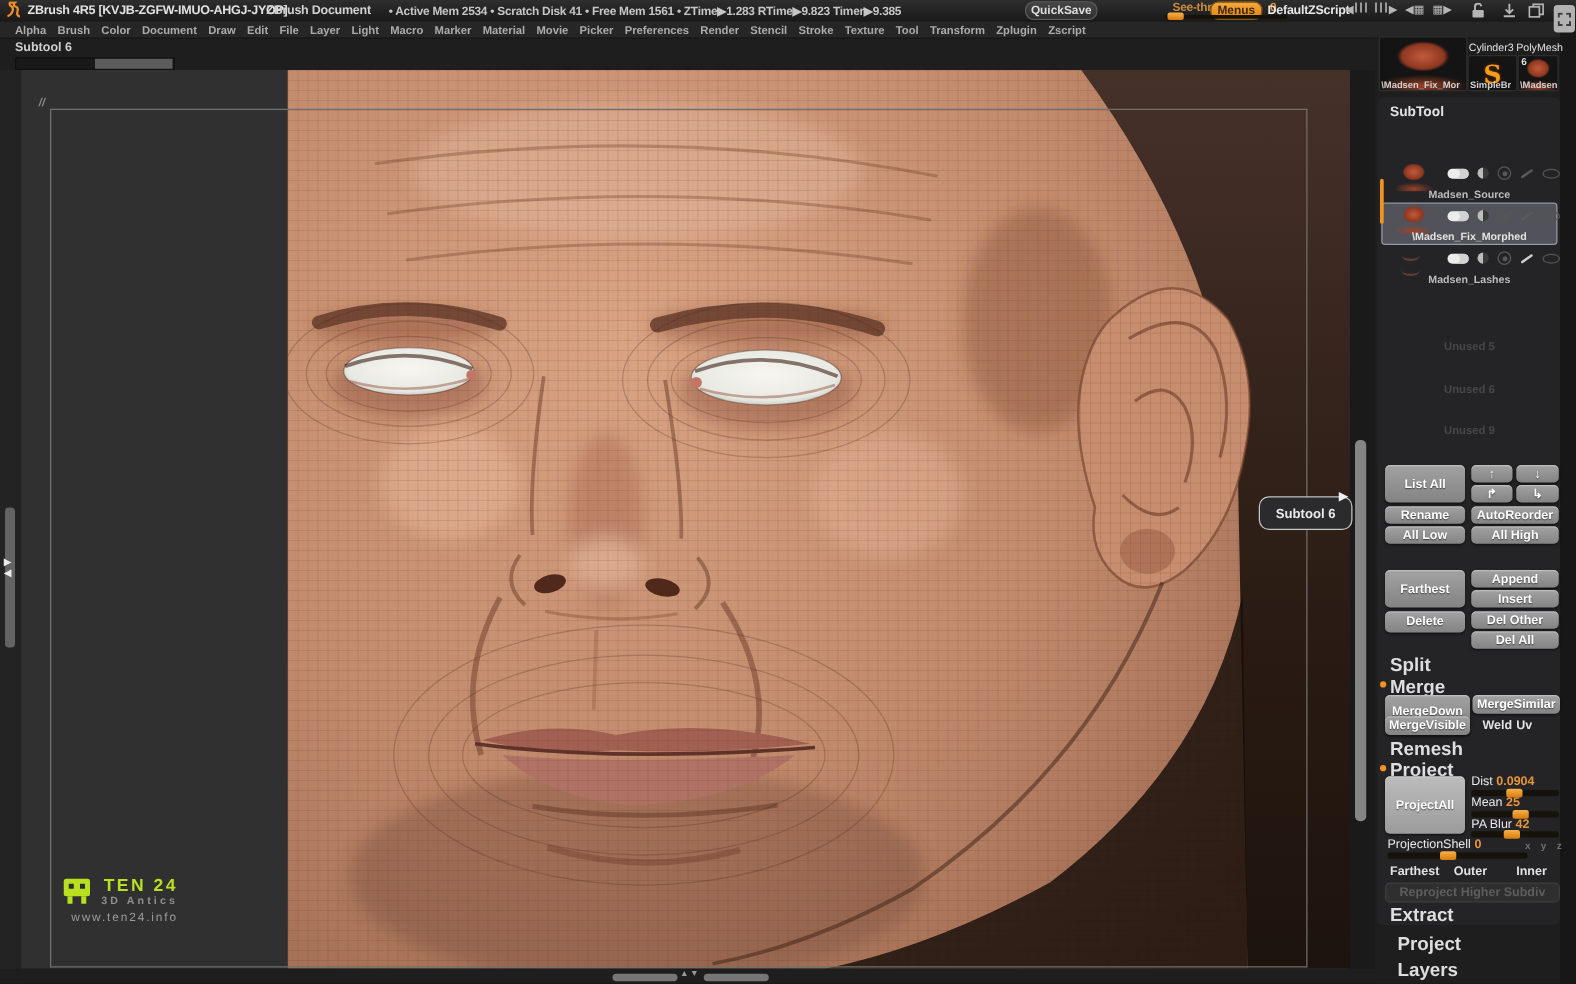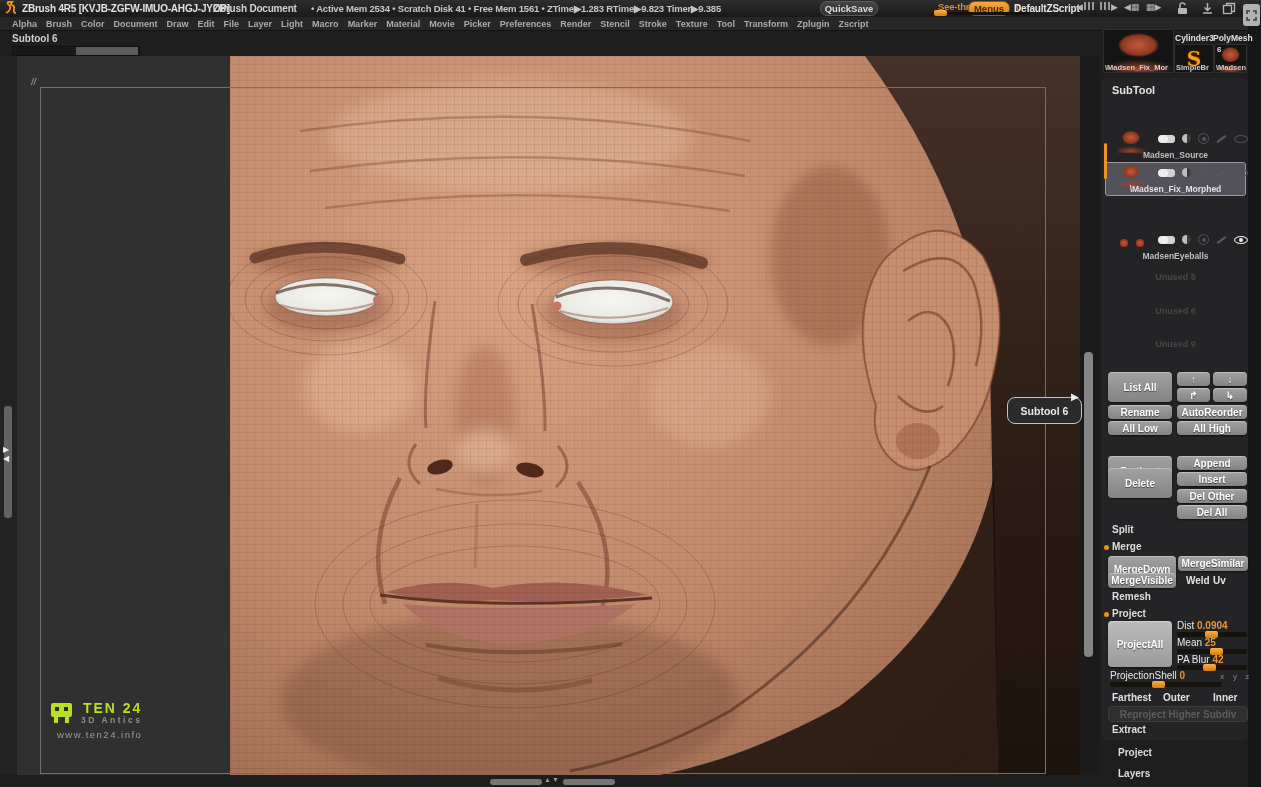--- a/index.html
+++ b/index.html
@@ -41,21 +41,21 @@
   
   .wm{left:33px;top:645px;z-index:6;text-align:right;}
   .wm-row{display:flex;align-items:flex-start;gap:6px;}
   .wm-title{color:#b8e020;font-size:14px;font-weight:bold;letter-spacing:2px;line-height:14px;}
   .wm-sub{color:#8f8f8f;font-size:8.5px;font-weight:bold;letter-spacing:2.5px;}
   .wm-url{color:#9c9c9c;font-size:9.5px;letter-spacing:1.5px;margin-top:3px;}
   
   .righttray{left:1100px;top:31px;width:148px;height:756px;background:#1e1e1e;}
   .rightedge{left:1248px;top:17px;width:13px;height:770px;background:#171717;}
   .panel{left:1102px;top:78px;width:146px;height:662px;background:#242427;border-radius:5px;z-index:2;}
-  .sect{position:absolute;color:#dedede;font-size:10px;font-weight:bold;z-index:3;}
+  .sect{position:absolute;color:#dedede;font-size:15px;font-weight:bold;z-index:3;}
   .dot{position:absolute;width:5px;height:5px;border-radius:50%;background:#ef9221;z-index:3;}
   .btn{position:absolute;background:linear-gradient(#a2a2a2,#838383);border-radius:4px;color:#fff;font-size:10px;font-weight:bold;
        display:flex;align-items:center;justify-content:center;text-shadow:0 1px 1px rgba(0,0,0,.55);
        box-shadow:inset 0 1px 0 rgba(255,255,255,.3),0 1px 2px rgba(0,0,0,.55);z-index:3;white-space:nowrap;}
   .btn.light{background:linear-gradient(#bcbcbc,#9b9b9b);}
   .btn.disabled{background:#2f2f2f;box-shadow:none;border:1px solid #3d3d3d;color:#5d5d5d;text-shadow:none;}
   .plain-lbl{position:absolute;color:#e2e2e2;font-size:10px;font-weight:bold;z-index:3;}
   .slider{position:absolute;height:5px;background:#15120c;border-radius:2px;z-index:3;}
   .slider i{position:absolute;top:-1px;width:13px;height:7px;border-radius:2px;background:linear-gradient(#f8b04a,#d67c0c);}
   .sl-label{position:absolute;font-size:10px;font-weight:normal;color:#e8e8e8;z-index:3;white-space:nowrap;}
@@ -80,21 +80,21 @@
   .slashic{width:11px;height:2px;background:#5a5a5a;transform:rotate(-35deg);border-radius:1px;}
   .slashic.on{background:#cfcfcf;}
   .eyeic{width:14px;height:8px;border:1.5px solid #545454;border-radius:50%;position:relative;box-sizing:border-box;}
   .eyeic.on{border-color:#e9e9e9;}
   .eyeic.on::after{content:"";position:absolute;left:50%;top:50%;transform:translate(-50%,-50%);width:4px;height:4px;background:#e9e9e9;border-radius:50%;}
   .unused{position:absolute;left:1106px;width:139px;text-align:center;color:#474747;font-size:9px;font-weight:bold;z-index:3;}
   .orange-ind{left:1104px;top:143px;width:3px;height:36px;background:#ef9221;z-index:4;border-radius:2px;}
   
   .shelfthumb{position:absolute;background:#141414;border:1px solid #2e2e2e;border-radius:2px;overflow:hidden;z-index:4;}
   .shelflab{position:absolute;z-index:5;font-size:7.5px;font-weight:bold;color:#cfcfcf;white-space:nowrap;overflow:hidden;}
-  .toolname{position:absolute;z-index:5;font-size:8.5px;font-weight:bold;color:#e0e0e0;white-space:nowrap;text-align:center;}
+  .toolname{position:absolute;z-index:5;font-size:8.5px;font-weight:normal;color:#e0e0e0;white-space:nowrap;text-align:center;}
   .sletter{font-family:"DejaVu Serif",serif;font-size:20px;font-weight:bold;color:#f49d1c;
            text-shadow:0 0 3px #7a3c00,0 1px 1px #000;}
   .badge6{position:absolute;left:2px;top:0;font-size:8px;font-weight:bold;color:#ddd;z-index:6;}
   .expandic{position:absolute;left:1243px;top:4px;width:17px;height:22px;background:#b2b2b2;border-radius:3px;z-index:9;
             display:flex;align-items:center;justify-content:center;}
 </style>
 </head>
 <body>
 
 <div id="app">
@@ -361,51 +361,54 @@
     <div class="togs">
       <span class="pill"></span>
       <span class="half"></span>
       <span class="peye"></span>
       <span class="slashic"></span>
       <span class="eyeic"></span>
     </div>
     <div class="lbl">Madsen_Source</div>
   </div>
 
-
-  <div class="strow" style="top:230px">
-    <div class="thumb eyesballs"></div>
+  <div class="strow" style="top:197px">
+    <div class="thumb lash">
+        <i></i>
+        <i></i>
+      </div>
     <div class="togs">
       <span class="pill"></span>
       <span class="half"></span>
       <span class="peye"></span>
-      <span class="slashic"></span>
-      <span class="eyeic on"></span>
-    </div>
-    <div class="lbl">MadsenEyeballs</div>
-  </div>
+      <span class="slashic on"></span>
+      <span class="eyeic"></span>
+    </div>
+    <div class="lbl">Madsen_Lashes</div>
+  </div>
+
 
   <div class="unused" style="top:272px">Unused 5</div>
   <div class="unused" style="top:306px">Unused 6</div>
   <div class="unused" style="top:339px">Unused 9</div>
 
   <div class="btn" style="left:1108px;top:372px;width:64px;height:30px">List All</div>
   <div class="btn" style="left:1177px;top:372px;width:33px;height:14px">↑</div>
   <div class="btn" style="left:1213px;top:372px;width:34px;height:14px">↓</div>
   <div class="btn" style="left:1177px;top:388px;width:33px;height:14px">↱</div>
   <div class="btn" style="left:1213px;top:388px;width:34px;height:14px">↳</div>
   <div class="btn" style="left:1108px;top:405px;width:64px;height:14px">Rename</div>
   <div class="btn" style="left:1177px;top:405px;width:70px;height:14px">AutoReorder</div>
   <div class="btn" style="left:1108px;top:421px;width:64px;height:14px">All Low</div>
   <div class="btn" style="left:1177px;top:421px;width:70px;height:14px">All High</div>
 
   <div class="btn" style="left:1108px;top:456px;width:64px;height:30px">Farthest</div>
   <div class="btn" style="left:1177px;top:456px;width:70px;height:14px">Append</div>
   <div class="btn" style="left:1177px;top:472px;width:70px;height:14px">Insert</div>
-  <div class="btn" style="left:1108px;top:468px;width:64px;height:30px">Delete</div>
+  <div class="btn" style="left:1108px;top:489px;width:64px;height:17px">Delete</div>
   <div class="btn" style="left:1177px;top:489px;width:70px;height:14px">Del Other</div>
   <div class="btn" style="left:1177px;top:505px;width:70px;height:14px">Del All</div>
 
   <div class="sect" style="left:1112px;top:524px">Split</div>
   <span class="dot" style="left:1104px;top:545px"></span>
   <div class="sect" style="left:1112px;top:541px">Merge</div>
   <div class="btn" style="left:1108px;top:556px;width:68px;height:27px">MergeDown</div>
   <div class="btn" style="left:1178px;top:556px;width:70px;height:15px">MergeSimilar</div>
   <div class="btn" style="left:1108px;top:573px;width:68px;height:15px">MergeVisible</div>
   <div class="plain-lbl" style="left:1186px;top:575px">Weld</div>

